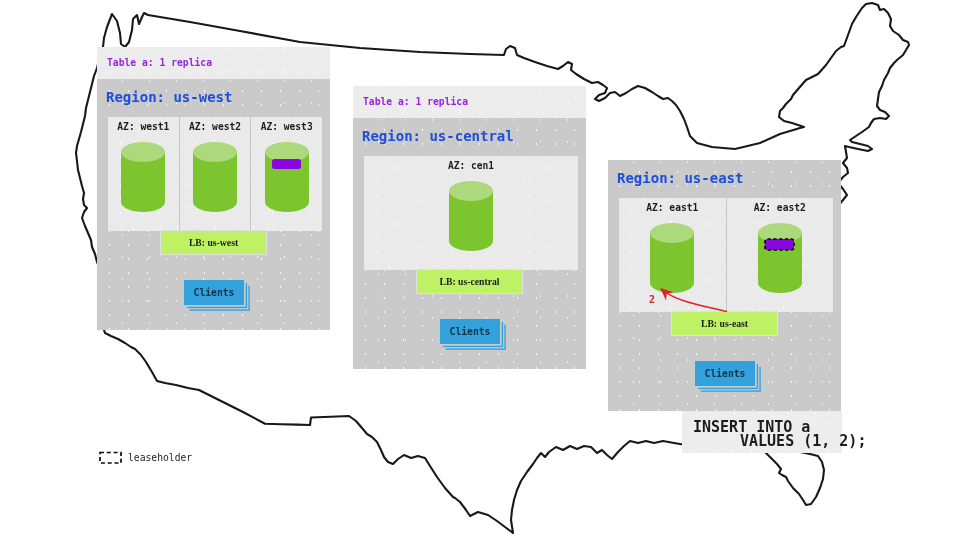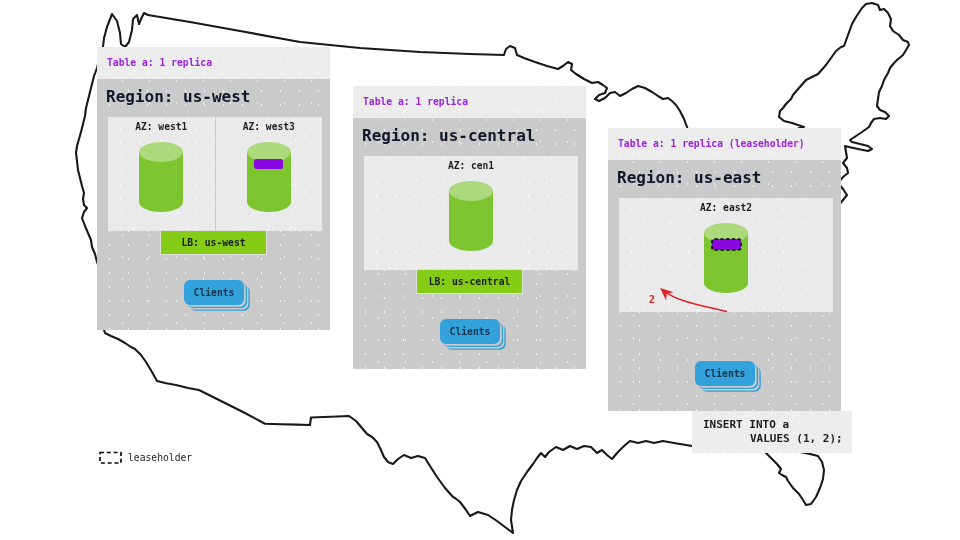--- a/index.html
+++ b/index.html
@@ -10,39 +10,39 @@
 
   .card{position:absolute;width:233px;height:283px;z-index:1;}
   .speckle{background-image:radial-gradient(rgba(255,255,255,.85) .7px, rgba(255,255,255,0) .8px),
                             radial-gradient(rgba(255,255,255,.7) .7px, rgba(255,255,255,0) .8px);
            background-size:19px 14px, 27px 22px;background-position:3px 5px, 12px 13px;}
   .card-strip{position:absolute;left:0;top:0;width:233px;height:32px;background-color:#ececec;}
   .card-strip .strip-label{position:absolute;left:10px;top:0;height:32px;line-height:32px;
       font-size:9.7px;font-weight:bold;color:#9b22e0;white-space:pre;}
   .region-box{position:absolute;left:0;top:32px;width:233px;height:251px;background-color:#cacaca;}
   .region-label{position:absolute;left:9px;top:32px;height:36px;line-height:36px;
-      font-size:16px;font-weight:bold;color:#0f172a;white-space:pre;text-align:right;}
+      font-size:14px;font-weight:bold;color:#1d4ed8;white-space:pre;text-align:right;}
   .az-box{position:absolute;left:11px;top:70px;width:214px;height:114px;background-color:#eaeaea;
       display:flex;flex-direction:row;}
   .az-col{position:relative;flex:1 1 0;}
   .az-col + .az-col{border-left:1px solid #c6c6c6;}
   .az-label{position:absolute;left:0;top:4px;width:100%;text-align:center;
       font-size:9.6px;font-weight:bold;color:#1d1d1d;white-space:pre;}
   .cyl{position:absolute;left:50%;top:24px;margin-left:-23px;width:46px;height:72px;}
   .replica-patch{position:absolute;left:50%;top:42px;margin-left:-14.5px;width:29px;height:9.5px;
       border-radius:2.5px;background:#8a06e0;}
   .leaseholder-patch{position:absolute;left:50%;top:40px;margin-left:-15.5px;width:31px;height:13px;}
-  .lb-box{position:absolute;left:63px;top:183px;width:105px;height:23px;background:#84cc16;
-      border:1px solid #e0e0e0;text-align:center;line-height:23px;font-size:9.7px;font-weight:bold;color:#1d1d1d;white-space:pre;}
+  .lb-box{position:absolute;left:63px;top:183px;width:105px;height:23px;background:#bef264;
+      border:1px solid #e0e0e0;text-align:center;line-height:23px;font-size:9.7px;font-weight:bold;color:#1d1d1d;white-space:pre;font-family:Liberation Serif, serif;}
   .clients-btn{position:absolute;left:87px;top:233px;width:60px;height:25px;background:#33a2dc;
       text-align:center;line-height:25px;font-size:9.7px;font-weight:bold;color:#14344a;white-space:pre;
-      box-shadow:1.7px 1.7px 0 0 #cacaca,3.1px 3.1px 0 0 #33a2dc,4.4px 4.4px 0 0 #cacaca,5.8px 5.8px 0 0 #33a2dc;border-radius:6px;}
+      box-shadow:1.7px 1.7px 0 0 #cacaca,3.1px 3.1px 0 0 #33a2dc,4.4px 4.4px 0 0 #cacaca,5.8px 5.8px 0 0 #33a2dc;}
 
-  .sql-box{position:absolute;left:84px;top:283px;width:160px;height:42px;background-color:#ededed;
-      font-size:11px;font-weight:bold;color:#1d1d1d;padding:0;}
+  .sql-box{position:absolute;left:74px;top:283px;width:160px;height:42px;background-color:#ededed;
+      font-size:15px;font-weight:bold;color:#1d1d1d;padding:0;}
   .sql-line{position:absolute;left:11px;white-space:pre;}
   .sql-line.l1{top:7px;}
   .sql-line.l2{top:20.5px;margin-left:47px;}
 
   #legend{position:absolute;left:99px;top:451px;height:13px;z-index:1;}
   #legend .swatch-svg{position:absolute;left:0;top:0;}
   #legend .legend-label{position:absolute;left:29px;top:1px;font-size:9.7px;font-weight:normal;
       color:#1d1d1d;white-space:pre;}
 </style>
 </head>
@@ -87,20 +87,27 @@
     <span class="region-label">Region: us-west</span>
     <div class="az-box speckle">
       <div class="az-col">
         <span class="az-label">AZ: west1</span>
         <svg class="cyl" width="46" height="72" viewBox="0 0 46 72">
           <path d="M1,11 L1,61 A22,10 0 0 0 45,61 L45,11 Z" fill="#7cc52f"></path>
           <ellipse cx="23" cy="11" rx="22" ry="10" fill="#abd97c"></ellipse>
         </svg>
       </div>
       <div class="az-col">
+        <span class="az-label">AZ: west2</span>
+        <svg class="cyl" width="46" height="72" viewBox="0 0 46 72">
+          <path d="M1,11 L1,61 A22,10 0 0 0 45,61 L45,11 Z" fill="#7cc52f"></path>
+          <ellipse cx="23" cy="11" rx="22" ry="10" fill="#abd97c"></ellipse>
+        </svg>
+      </div>
+      <div class="az-col">
         <span class="az-label">AZ: west3</span>
         <svg class="cyl" width="46" height="72" viewBox="0 0 46 72">
           <path d="M1,11 L1,61 A22,10 0 0 0 45,61 L45,11 Z" fill="#7cc52f"></path>
           <ellipse cx="23" cy="11" rx="22" ry="10" fill="#abd97c"></ellipse>
         </svg>
         <div class="replica-patch"></div>
       </div>
     </div>
     <div class="lb-box">LB: us-west</div>
     <div class="clients-btn">Clients</div>
@@ -119,37 +126,42 @@
           <path d="M1,11 L1,61 A22,10 0 0 0 45,61 L45,11 Z" fill="#7cc52f"></path>
           <ellipse cx="23" cy="11" rx="22" ry="10" fill="#abd97c"></ellipse>
         </svg>
       </div>
     </div>
     <div class="lb-box">LB: us-central</div>
     <div class="clients-btn">Clients</div>
   </div>
 
   <div class="card" style="left:608px;top:128px;">
-    <div class="card-strip speckle">
-      <span class="strip-label">Table a: 1 replica (leaseholder)</span>
-    </div>
     <div class="region-box speckle"></div>
     <span class="region-label">Region: us-east</span>
     <div class="az-box speckle">
+      <div class="az-col">
+        <span class="az-label">AZ: east1</span>
+        <svg class="cyl" width="46" height="72" viewBox="0 0 46 72">
+          <path d="M1,11 L1,61 A22,10 0 0 0 45,61 L45,11 Z" fill="#7cc52f"></path>
+          <ellipse cx="23" cy="11" rx="22" ry="10" fill="#abd97c"></ellipse>
+        </svg>
+      </div>
       <div class="az-col">
         <span class="az-label">AZ: east2</span>
         <svg class="cyl" width="46" height="72" viewBox="0 0 46 72">
           <path d="M1,11 L1,61 A22,10 0 0 0 45,61 L45,11 Z" fill="#7cc52f"></path>
           <ellipse cx="23" cy="11" rx="22" ry="10" fill="#abd97c"></ellipse>
         </svg>
         <svg class="leaseholder-patch" width="31" height="13" viewBox="0 0 31 13">
           <rect x="1" y="1" width="29" height="11" rx="2.5" fill="#8a06e0" stroke="#0a0a0a" stroke-width="1.7" stroke-dasharray="3.4,2.4"></rect>
         </svg>
       </div>
     </div>
+    <div class="lb-box">LB: us-east</div>
     <div class="clients-btn">Clients</div>
     <div class="sql-box speckle">
       <span class="sql-line l1">INSERT INTO a</span>
       <span class="sql-line l2">VALUES (1, 2);</span>
     </div>
   </div>
 
   <svg id="overlay-svg" width="960" height="540" viewBox="0 0 960 540">
     <defs>
       <marker id="arrowhead" markerWidth="9" markerHeight="8" refX="7.5" refY="4" orient="auto">

